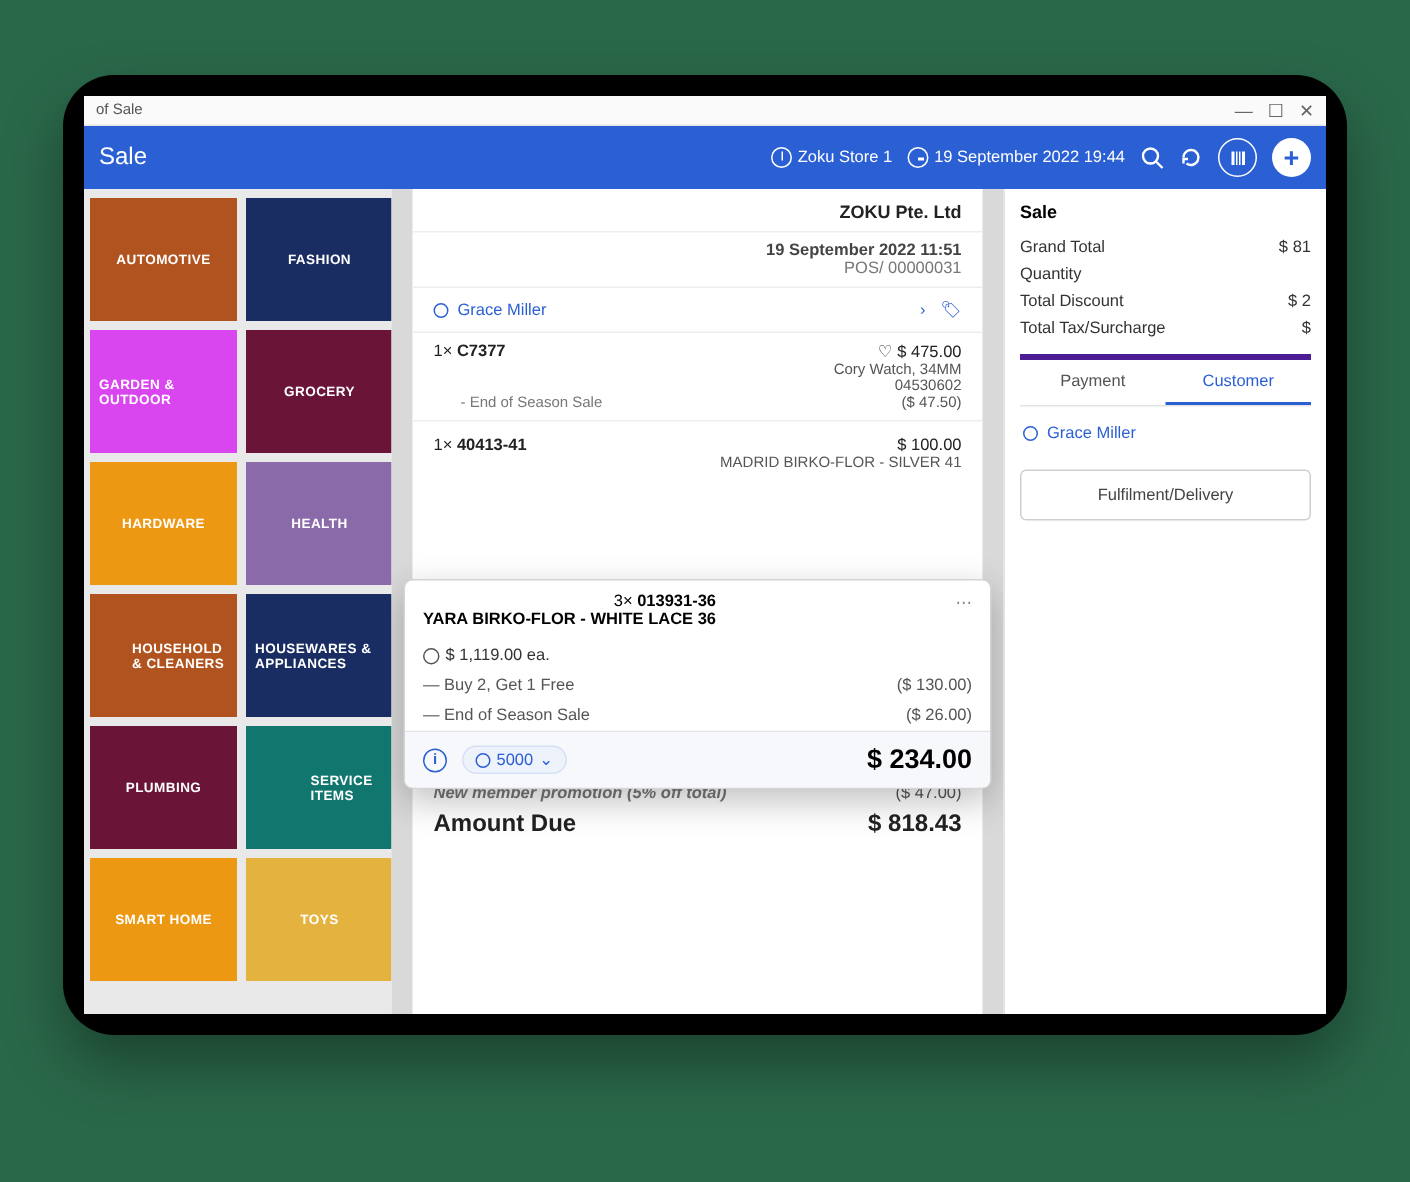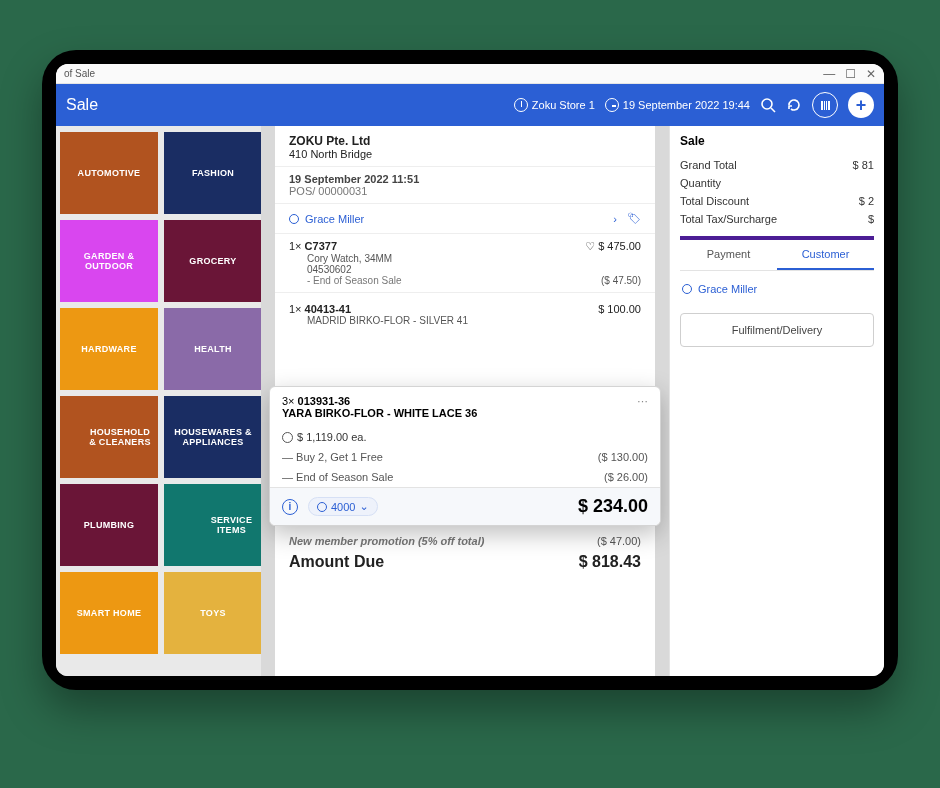--- a/index.html
+++ b/index.html
@@ -5,21 +5,21 @@
   * { box-sizing: border-box; margin: 0; padding: 0; font-family: "Segoe UI", Arial, sans-serif; }
   html,body { width:940px; height:788px; background:#2a684a; overflow:hidden; }
 
   
   .tablet {
     position:absolute; left:42px; top:50px; width:856px; height:640px;
     background:#000; border-radius:34px; padding:14px;
     box-shadow:0 20px 40px rgba(0,0,0,.35);
   }
   .screen {
-    width:100%; height:100%; background:#fff; border-radius:12px;
+    width:100%; height:100%; background:#fff; border-radius:0;
     overflow:hidden; position:relative;
   }
 
   
   .win-title {
     height:20px; display:flex; align-items:center; justify-content:space-between;
     padding:0 8px; font-size:10px; color:#555; border-bottom:1px solid #e5e5e5;
     background:#fafafa;
   }
   .win-title .right { display:flex; gap:10px; font-size:12px; color:#666;}
@@ -41,24 +41,24 @@
   .circ-btn.ghost{ background:transparent; border:1.5px solid #fff; color:#fff; font-size:13px;}
   .hdr-ico-btn{ width:16px; height:16px; display:flex; align-items:center; justify-content:center;}
 
   
   .body{ display:flex; height:calc(100% - 62px); }
 
   
   .cats{ width:205px; padding:6px 6px 6px 0; overflow:hidden; background:#e9e9e9;}
   .cats-grid{ display:grid; grid-template-columns:98px 98px; grid-auto-rows:82px; gap:6px; padding-left:4px;}
   .tile{ color:#fff; font-size:9px; font-weight:700; display:flex; align-items:center; justify-content:center;
-    text-align:center; padding:6px; letter-spacing:.3px; text-transform:uppercase;}
-
-  
-  .receipt-col{ flex:1; background:#d9d9d9; padding:0 14px; overflow:hidden; position:relative;}
+    padding:6px; letter-spacing:.3px; text-transform:uppercase;}
+
+  
+  .receipt-col{ flex:1; background:#d9d9d9; padding:0 14px; overflow:hidden; position:relative;text-align:right;}
   .receipt{ background:#fff; width:100%; min-height:100%; font-size:11px; color:#222; }
   .r-head{ padding:8px 14px 6px; border-bottom:1px solid #eee;}
   .r-head .company{ font-weight:700; font-size:12px;}
   .r-sub{ padding:6px 14px; border-bottom:1px solid #eee; color:#444;}
   .r-cust{ padding:8px 14px; display:flex; align-items:center; justify-content:space-between; border-bottom:1px solid #eee; color:#2b5fd4;}
   .r-cust .nm{ display:flex; align-items:center; gap:6px;}
   .person-ico{ width:10px; height:10px; border:1.4px solid #2b5fd4; border-radius:50%; position:relative;}
   .r-line{ padding:6px 14px 2px;}
   .r-row{ display:flex; justify-content:space-between; align-items:flex-start; gap:8px;}
   .sku{ font-weight:700;}
@@ -168,21 +168,20 @@
             <div class="tile" style="background: rgb(17, 119, 110); padding-left: 43px;">SERVICE ITEMS</div>
             <div class="tile" style="background: rgb(237, 152, 18);">SMART HOME</div>
             <div class="tile" style="background: rgb(228, 178, 62);">TOYS</div>
           </div>
       </div>
 
       <div class="receipt-col">
         <div class="receipt">
           <div class="r-head">
             <div class="company">ZOKU Pte. Ltd</div>
-            <div>410 North Bridge</div>
           </div>
           <div class="r-sub">
             <div style="font-weight:600;">19 September 2022 11:51</div>
             <div class="muted">POS/ 00000031</div>
           </div>
           <div class="r-cust">
             <div class="nm">
               <span class="person-ico"></span>
               <span>Grace Miller</span>
             </div>
@@ -265,21 +264,21 @@
           </div>
           <div class="pp-row sub">
             <span>— End of Season Sale</span>
             <span>($ 26.00)</span>
           </div>
           <div class="pp-footer">
             <div class="left">
               <span class="info-ico">i</span>
               <span class="pill">
                 <span class="person-ico"></span>
-                <span>4000</span>
+                <span>5000</span>
                 <span>⌄</span>
               </span>
             </div>
             <div class="pp-total">$ 234.00</div>
           </div>
         </div>
       </div>
 
       <div class="summary">
         <h4>Sale</h4>

